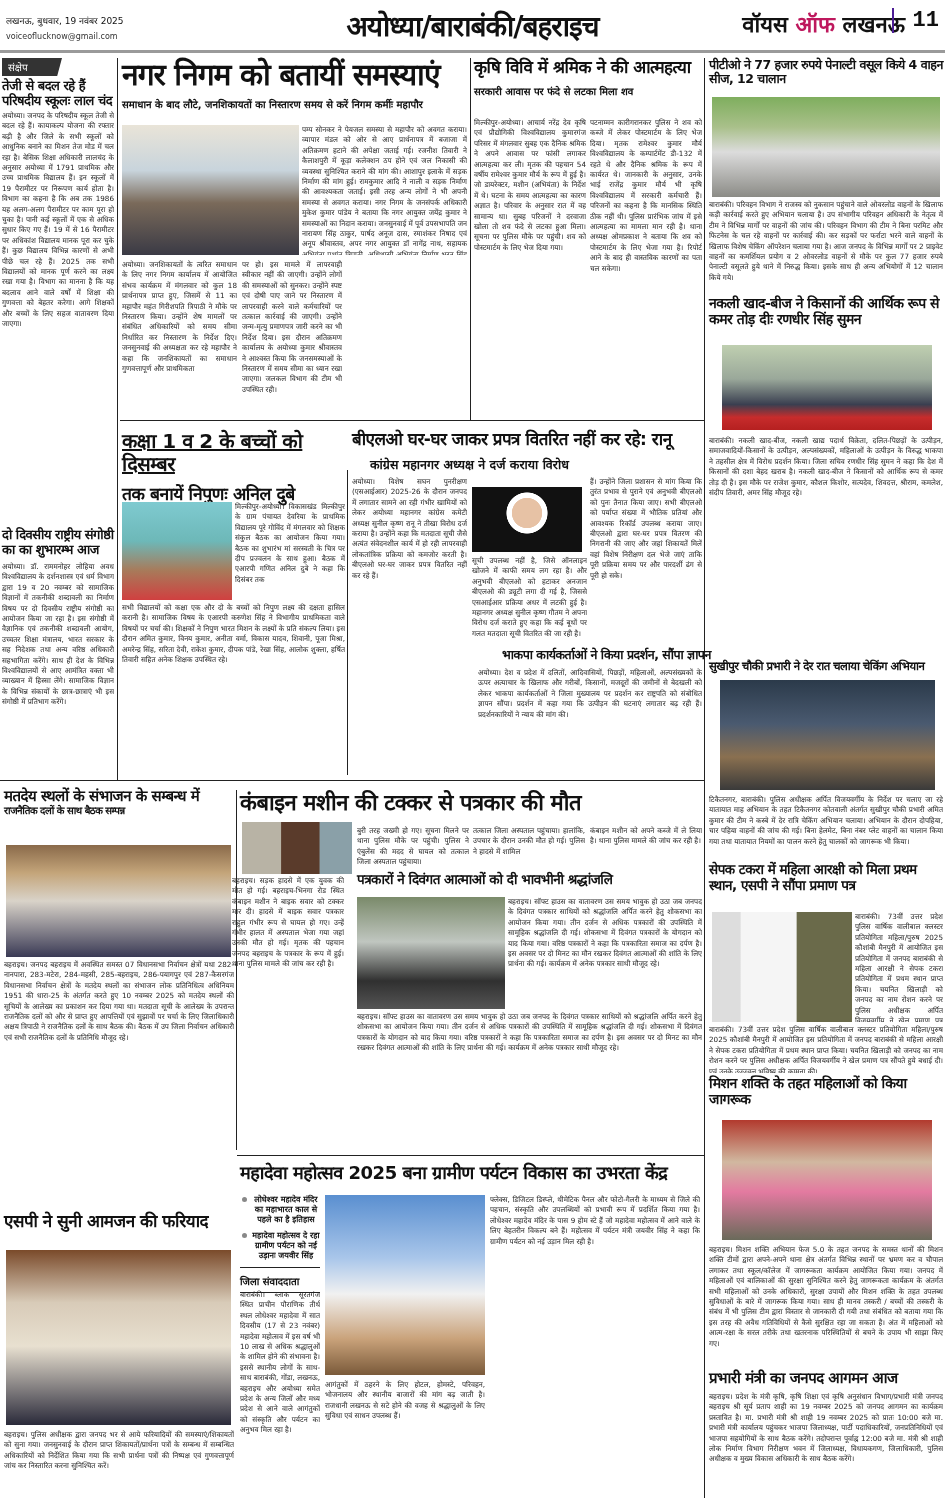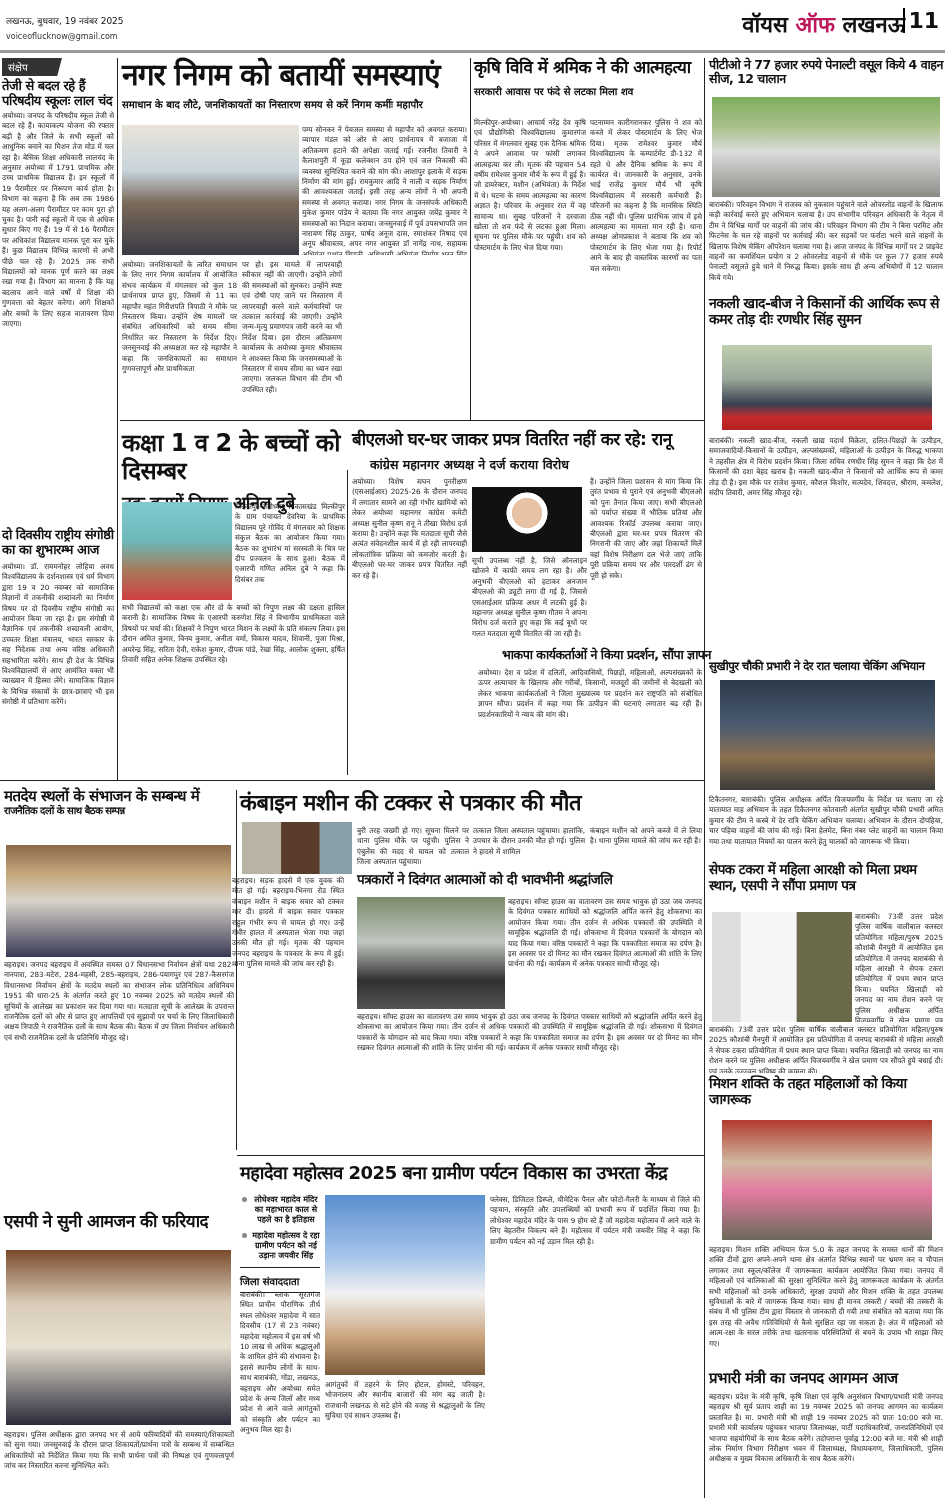--- a/index.html
+++ b/index.html
@@ -4,21 +4,21 @@
 <style>
   * { box-sizing: border-box; margin: 0; padding: 0; }
   body { width: 945px; height: 1500px; background: #fff; font-family: "DejaVu Sans", sans-serif; color: #111; overflow: hidden; position: relative; }
   .abs { position: absolute; }
   .masthead { left: 0; top: 0; width: 945px; height: 50px; }
   .mh-date { left: 6px; top: 14px; font-size: 9px; }
   .mh-email { left: 6px; top: 32px; font-size: 8px; color: #333; }
   .mh-title { left: 0; width: 945px; top: 6px; text-align: center; font-size: 28px; font-weight: bold; letter-spacing: -1px; font-family: "DejaVu Sans", sans-serif; }
   .mh-brand { right: 40px; top: 8px; font-size: 22px; font-weight: bold; }
   .mh-brand .grey { color: #be185d; }
-  .mh-page { right: 6px; top: 8px; font-size: 22px; font-weight: bold; border-left: 2px solid #000000; padding-left: 3px; }
+  .mh-page { right: 6px; top: 8px; font-size: 22px; font-weight: bold; border-left: 2px solid #4c1d95; padding-left: 19px; font-family: Liberation Mono, monospace; }
   .rule { left: 0; top: 50px; width: 945px; height: 3px; background: #9a9a9a; }
   .vline { width: 1px; background: #222; }
   .hline { height: 1px; background: #222; }
   .label-tag { background: #333; color: #fff; font-size: 10px; padding: 2px 6px; clip-path: polygon(0 0, 100% 0, 92% 100%, 0 100%); }
   .hd { font-weight: bold; line-height: 1.15; letter-spacing: -0.5px; }
   .sub { font-weight: bold; line-height: 1.2; }
   .txt { font-size: 7.2px; line-height: 10.4px; text-align: justify; color: #222; overflow: hidden; }
   .photo { overflow: hidden; }
   .ph-meeting { background: linear-gradient(180deg,#e9e4d8 0%,#c8d4dc 35%,#7a6a5a 60%,#3a3a45 100%); }
   .ph-road { background: linear-gradient(180deg,#7fae5e 0%,#a9c08a 30%,#dcdcdc 55%,#8b8b86 100%); }
@@ -36,20 +36,21 @@
   .bullet { font-size: 8px; font-weight: bold; line-height: 10px; padding-left: 12px; position: relative; text-align: center; }
   .bullet::before { content: ""; position: absolute; left: 2px; top: 2px; width: 5px; height: 5px; border-radius: 50%; background: #888; }
   .byline { font-size: 10px; font-weight: bold; }
 </style>
 </head>
 <body>
 
 <div class="abs masthead">
   <div class="abs mh-date">लखनऊ, बुधवार, 19 नवंबर 2025</div>
   <div class="abs mh-email">voiceoflucknow@gmail.com</div>
+  <div class="abs mh-title">अयोध्या/बाराबंकी/बहराइच</div>
   <div class="abs mh-brand">
     <span>वॉयस</span>
     <span class="grey">ऑफ</span>
     <span>लखनऊ</span>
   </div>
   <div class="abs mh-page">11</div>
 </div>
 <div class="abs rule"></div>
 
 <div class="abs vline" style="left:117px;top:58px;height:362px;"></div>
@@ -110,21 +111,21 @@
 <div class="abs txt" style="left:709px;top:1025px;width:234px;height:48px;">बाराबंकी। 73वीं उत्तर प्रदेश पुलिस वार्षिक वालीबाल क्लस्टर प्रतियोगिता महिला/पुरुष 2025 कौशांबी मैनपुरी में आयोजित इस प्रतियोगिता में जनपद बाराबंकी से महिला आरक्षी ने सेपक टकरा प्रतियोगिता में प्रथम स्थान प्राप्त किया। चयनित खिलाड़ी को जनपद का नाम रोशन करने पर पुलिस अधीक्षक अर्पित विजयवर्गीय ने खेल प्रमाण पत्र सौंपते हुये बधाई दी। एवं उनके उज्ज्वल भविष्य की कामना की।</div>
 
 <div class="abs hd" style="left:709px;top:1075px;width:234px;font-size:14px;">मिशन शक्ति के तहत महिलाओं को किया जागरूक</div>
 <div class="abs photo ph-women" style="left:722px;top:1120px;width:210px;height:120px;"></div>
 <div class="abs txt" style="left:709px;top:1245px;width:234px;height:120px;">बहराइच। मिशन शक्ति अभियान फेज 5.0 के तहत जनपद के समस्त थानों की मिशन शक्ति टीमों द्वारा अपने-अपने थाना क्षेत्र अंतर्गत विभिन्न स्थानों पर भ्रमण कर व चौपाल लगाकर तथा स्कूल/कॉलेज में जागरूकता कार्यक्रम आयोजित किया गया। जनपद में महिलाओं एवं बालिकाओं की सुरक्षा सुनिश्चित करने हेतु जागरूकता कार्यक्रम के अंतर्गत सभी महिलाओं को उनके अधिकारों, सुरक्षा उपायों और मिशन शक्ति के तहत उपलब्ध सुविधाओं के बारे में जागरूक किया गया। साथ ही मानव तस्करी / बच्चों की तस्करी के संबंध में भी पुलिस टीम द्वारा विस्तार से जानकारी दी गयी तथा संबंधित को बताया गया कि इस तरह की अवैध गतिविधियों से कैसे सुरक्षित रहा जा सकता है। अंत में महिलाओं को आत्म-रक्षा के सरल तरीके तथा खतरनाक परिस्थितियों से बचने के उपाय भी साझा किए गए।</div>
 
 <div class="abs hd" style="left:709px;top:1370px;width:234px;font-size:15px;">प्रभारी मंत्री का जनपद आगमन आज</div>
 <div class="abs txt" style="left:709px;top:1392px;width:234px;height:105px;">बहराइच। प्रदेश के मंत्री कृषि, कृषि शिक्षा एवं कृषि अनुसंधान विभाग/प्रभारी मंत्री जनपद बहराइच श्री सूर्य प्रताप शाही का 19 नवम्बर 2025 को जनपद आगमन का कार्यक्रम प्रस्तावित है। मा. प्रभारी मंत्री श्री शाही 19 नवम्बर 2025 को प्रातः 10:00 बजे मा. प्रभारी मंत्री कार्यालय पहुंचकर भाजपा जिलाध्यक्ष, पार्टी पदाधिकारियों, जनप्रतिनिधियों एवं भाजपा सहयोगियों के साथ बैठक करेंगे। तदोपरान्त पूर्वाह्न 12:00 बजे मा. मंत्री श्री शाही लोक निर्माण विभाग निरीक्षण भवन में जिलाध्यक्ष, विधायकगण, जिलाधिकारी, पुलिस अधीक्षक व मुख्य विकास अधिकारी के साथ बैठक करेंगे।</div>
 
 <div class="abs" style="left:122px;top:430px;width:222px;">
-  <div class="hd" style="font-size:24px;">कक्षा 1 व 2 के बच्चों को दिसम्बर</div>
+  <div class="hd" style="font-size:20px;text-decoration:underline;">कक्षा 1 व 2 के बच्चों को दिसम्बर</div>
   <div class="hd" style="font-size:17.5px;margin-top:8px;">तक बनायें निपुणः अनिल दुबे</div>
 </div>
 <div class="abs photo ph-school" style="left:122px;top:502px;width:110px;height:98px;"></div>
 <div class="abs txt" style="left:235px;top:502px;width:110px;height:98px;">मिल्कीपुर-अयोध्या। विकासखंड मिल्कीपुर के ग्राम पंचायत देवरिया के प्राथमिक विद्यालय पूरे गोविंद में मंगलवार को शिक्षक संकुल बैठक का आयोजन किया गया। बैठक का शुभारंभ मां सरस्वती के चित्र पर दीप प्रज्वलन के साथ हुआ। बैठक में एआरपी गणित अनिल दुबे ने कहा कि दिसंबर तक</div>
 <div class="abs txt" style="left:122px;top:603px;width:223px;height:170px;">सभी विद्यालयों को कक्षा एक और दो के बच्चों को निपुण लक्ष्य की दक्षता हासिल करानी है। सामाजिक विषय के एआरपी करुणेश सिंह ने विभागीय प्राथमिकता वाले विषयों पर चर्चा की। शिक्षकों ने निपुण भारत मिशन के लक्ष्यों के प्रति संकल्प लिया। इस दौरान अमित कुमार, विनय कुमार, अनीता वर्मा, विकास यादव, शिवानी, पूजा मिश्रा, अमरेन्द्र सिंह, सरिता देवी, राकेश कुमार, दीपक पांडे, रेखा सिंह, आलोक शुक्ला, हर्षित तिवारी सहित अनेक शिक्षक उपस्थित रहे।</div>
 
 <div class="abs hd" style="left:352px;top:430px;width:350px;font-size:17px;">बीएलओ घर-घर जाकर प्रपत्र वितरित नहीं कर रहे: रानू</div>
 <div class="abs sub" style="left:370px;top:457px;width:330px;font-size:12.5px;">कांग्रेस महानगर अध्यक्ष ने दर्ज कराया विरोध</div>
 <div class="abs txt" style="left:352px;top:477px;width:115px;height:165px;">अयोध्या। विशेष सघन पुनरीक्षण (एसआईआर) 2025-26 के दौरान जनपद में लगातार सामने आ रही गंभीर खामियों को लेकर अयोध्या महानगर कांग्रेस कमेटी अध्यक्ष सुनील कृष्ण रानू ने तीखा विरोध दर्ज कराया है। उन्होंने कहा कि मतदाता सूची जैसे अत्यंत संवेदनशील कार्य में हो रही लापरवाही लोकतांत्रिक प्रक्रिया को कमजोर करती है। बीएलओ घर-घर जाकर प्रपत्र वितरित नहीं कर रहे हैं।</div>
 <div class="abs photo ph-portrait" style="left:472px;top:487px;width:110px;height:65px;"></div>

